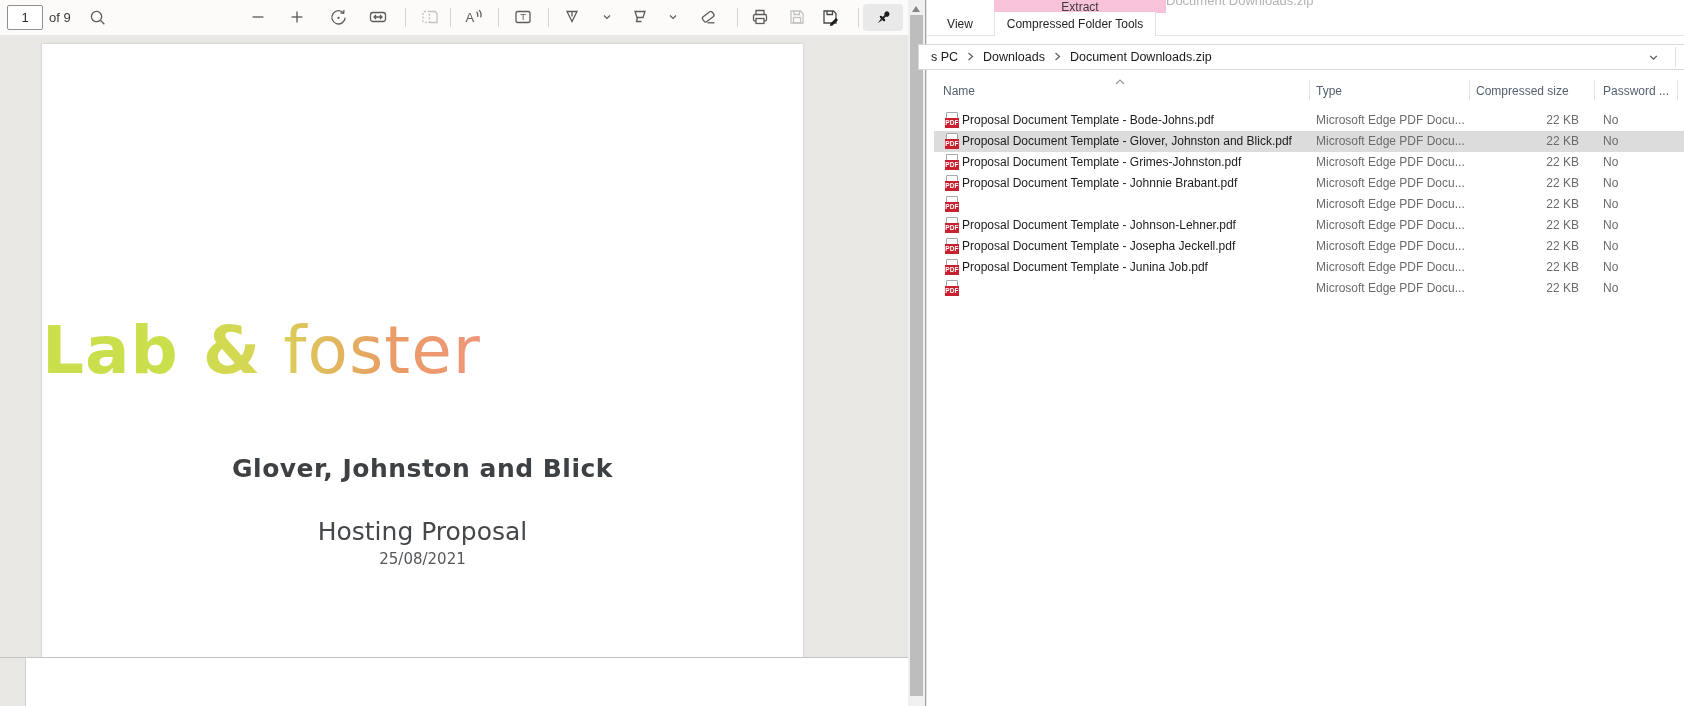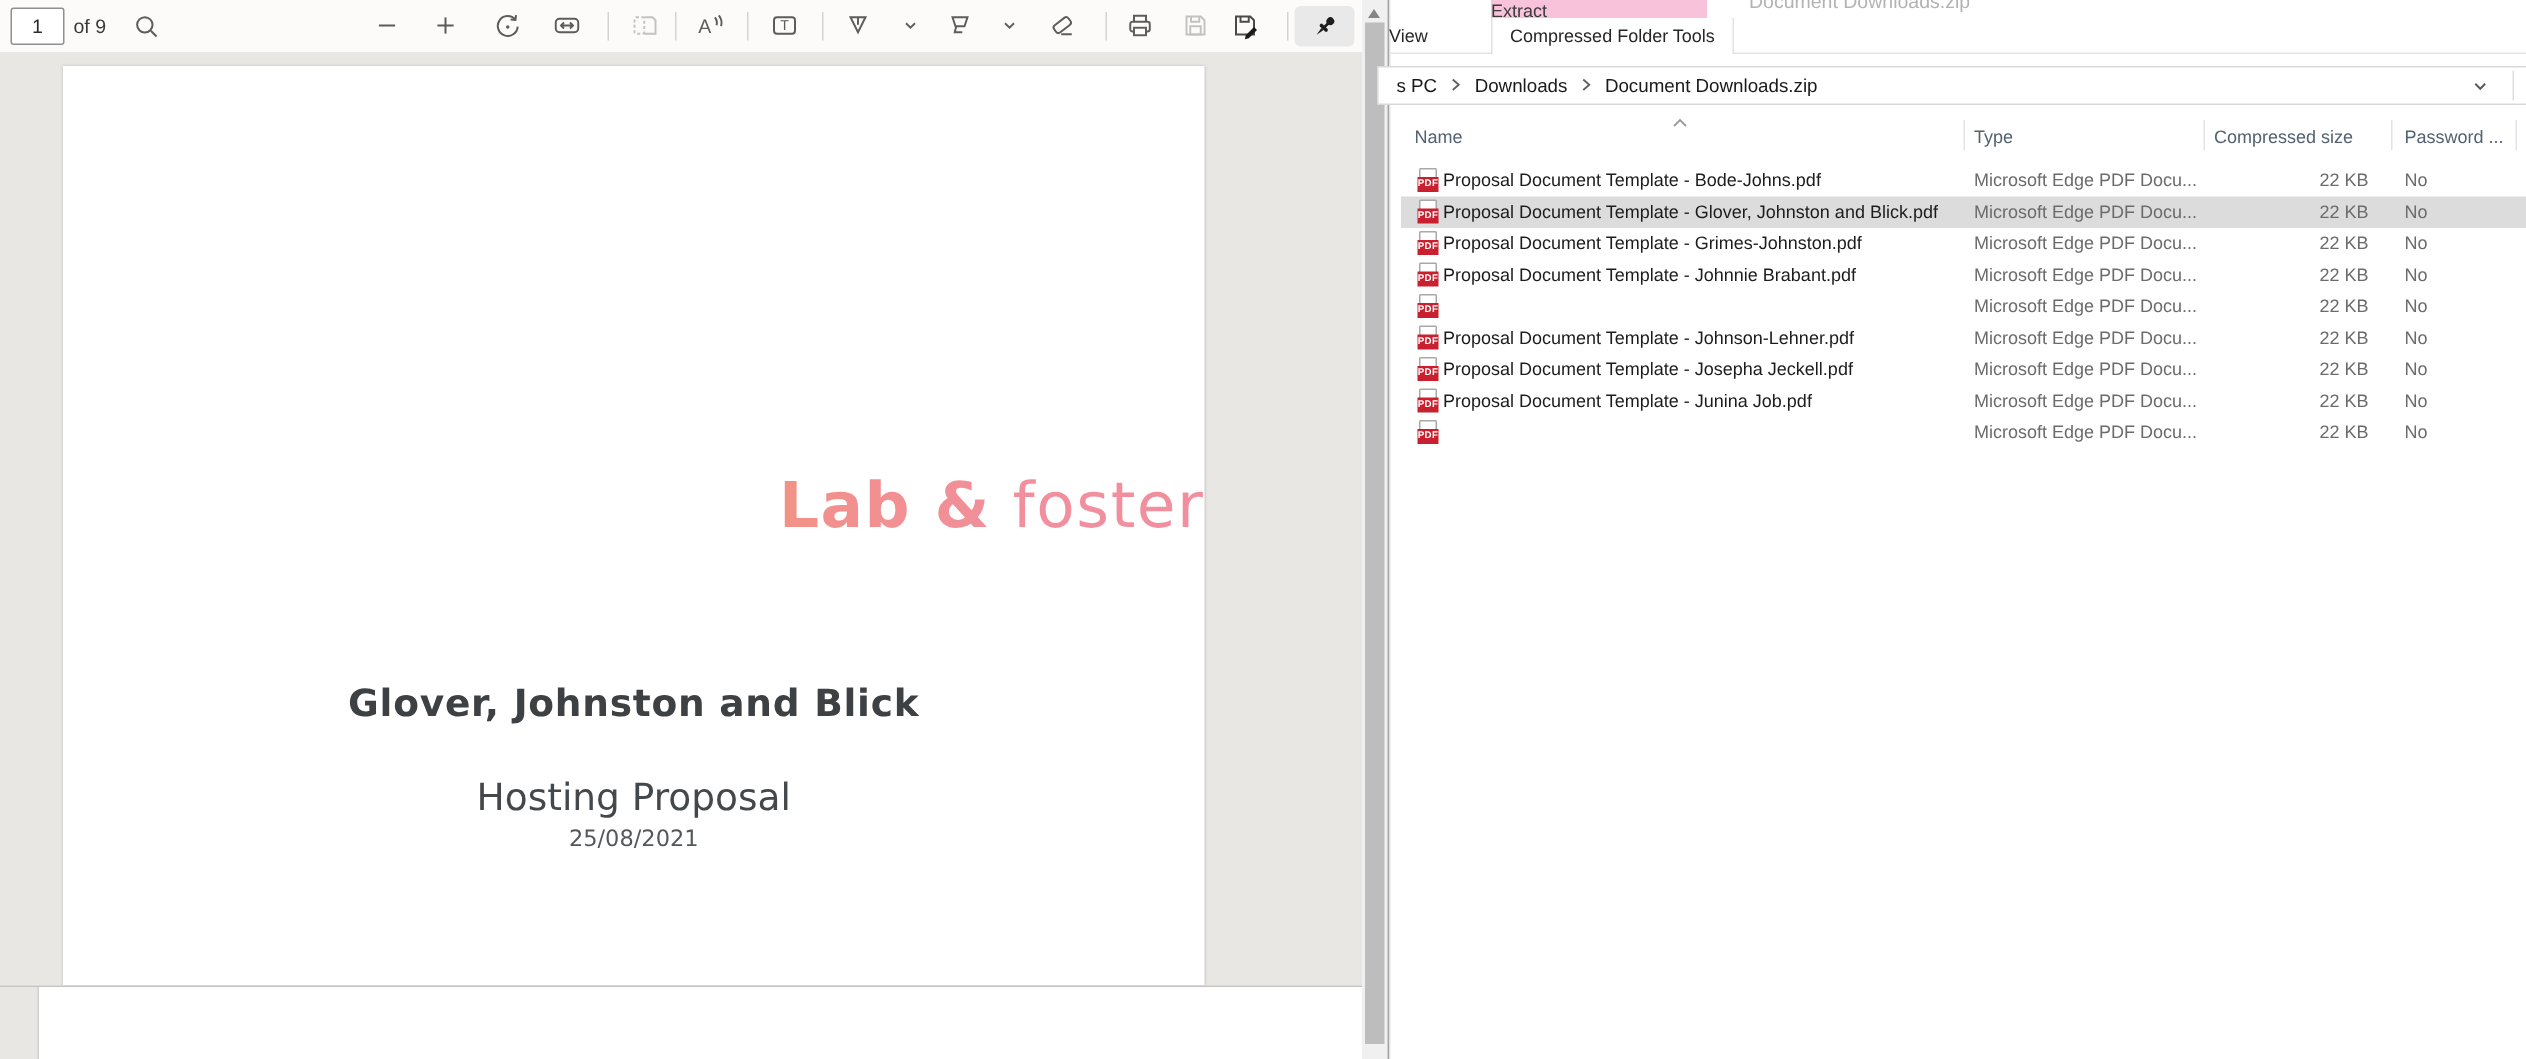--- a/index.html
+++ b/index.html
@@ -20,21 +20,21 @@
            border-radius:4px;display:flex;align-items:center;justify-content:center;}
 
   .pdf-canvas{position:absolute;left:0;top:35px;width:908px;height:622px;background:#e9e7e4;overflow:hidden;}
   .pdf-page{position:absolute;left:42px;top:9px;width:761px;bottom:0;background:#fff;
             box-shadow:0 0 2px rgba(0,0,0,.18);}
   .pdf-bottom-line{position:absolute;left:0;top:657px;width:908px;height:1px;background:#c6c4c2;}
   .pdf-bottom-strip{position:absolute;left:0;top:658px;width:908px;height:48px;background:#fff;}
   .pdf-bottom-strip .corner{position:absolute;left:0;top:0;width:25px;height:48px;background:#e9e7e4;border-right:1px solid #d2d0ce;}
 
   
-  .doc-logo{position:absolute;left:0;top:268px;width:100%;text-align:right;font-size:42px;letter-spacing:1px;
+  .doc-logo{position:absolute;left:0;top:268px;width:100%;text-align:left;font-size:66px;letter-spacing:1px;
             font-family:"DejaVu Sans","Liberation Sans",sans-serif;
             background:linear-gradient(90deg,#cadf4b 18%,#d9d456 30%,#ea9c66 46%,#f2908e 68%,#f18f9e 86%);
             -webkit-background-clip:text;background-clip:text;color:transparent;}
   .doc-logo .bold{font-weight:700;}
   .doc-logo .light{font-weight:400;}
   .doc-title{position:absolute;left:0;top:410px;width:100%;text-align:center;font-size:25px;font-weight:700;
              letter-spacing:.5px;color:#3d4144;font-family:"DejaVu Sans","Liberation Sans",sans-serif;}
   .doc-subtitle{position:absolute;left:0;top:473px;width:100%;text-align:center;font-size:25px;color:#44484b;
                 font-family:"DejaVu Sans","Liberation Sans",sans-serif;}
   .doc-date{position:absolute;left:0;top:506px;width:100%;text-align:center;font-size:15px;color:#55585b;
@@ -44,23 +44,23 @@
   .pdf-scroll{position:absolute;left:908px;top:0;width:17px;height:706px;background:#f0f0f0;}
   .pdf-scroll .up{position:absolute;left:4px;top:6px;width:0;height:0;
                   border-left:4.5px solid transparent;border-right:4.5px solid transparent;border-bottom:6px solid #868686;}
   .pdf-scroll .thumb{position:absolute;left:2px;top:15px;width:13px;height:681px;background:#bdbdbd;}
 
   
   .explorer{position:absolute;left:925px;top:0;width:759px;height:706px;background:#fff;
             border-left:1px solid #a3a3a3;box-shadow:inset 1px 0 0 #e3e3e3;font-size:12px;}
   .title-clip{position:absolute;left:240px;top:0;height:9px;overflow:hidden;}
   .title-clip span{display:block;margin-top:-7px;font-size:13px;color:#b3b3b3;white-space:nowrap;}
-  .extract-tab{position:absolute;left:68px;top:0;width:144px;height:13px;background:#f8c3da;overflow:hidden;text-align:left;}
+  .extract-tab{position:absolute;left:68px;top:0;width:172px;height:13px;background:#f8c3da;overflow:hidden;text-align:center;}
   .extract-tab span{display:inline-block;font-size:12px;color:#3a3a3a;line-height:16px;margin-top:-4px;}
-  .tab-view{position:absolute;left:0;top:13px;width:68px;height:22px;line-height:22px;color:#262626;}
+  .tab-view{position:absolute;left:0;top:13px;width:68px;height:22px;text-align:center;line-height:22px;color:#262626;}
   .tab-tools{position:absolute;left:68px;top:12px;width:160px;height:24px;background:#fff;
              border-left:1px solid #e2e2e2;border-right:1px solid #e2e2e2;text-align:center;line-height:24px;color:#262626;z-index:2;}
   .ribbon-line{position:absolute;left:0;top:35px;width:100%;height:1px;background:#e4e4e4;}
 
   .addressbar{position:absolute;left:-8px;top:44px;width:758px;height:24px;background:#fff;border:1px solid #d9d9d9;padding-left:32px;}
   .crumbs{position:absolute;left:12px;top:0;height:24px;display:flex;align-items:center;gap:9px;white-space:nowrap;}
   .crumb{font-size:12.5px;color:#191919;}
   .crumb-sep{color:#5f5f5f;}
   .ab-chevron{position:absolute;top:0;right:46px;width:20px;height:24px;display:flex;align-items:center;justify-content:center;}
   .ab-div{position:absolute;top:2px;right:33px;width:1px;height:20px;background:#e0e0e0;}

